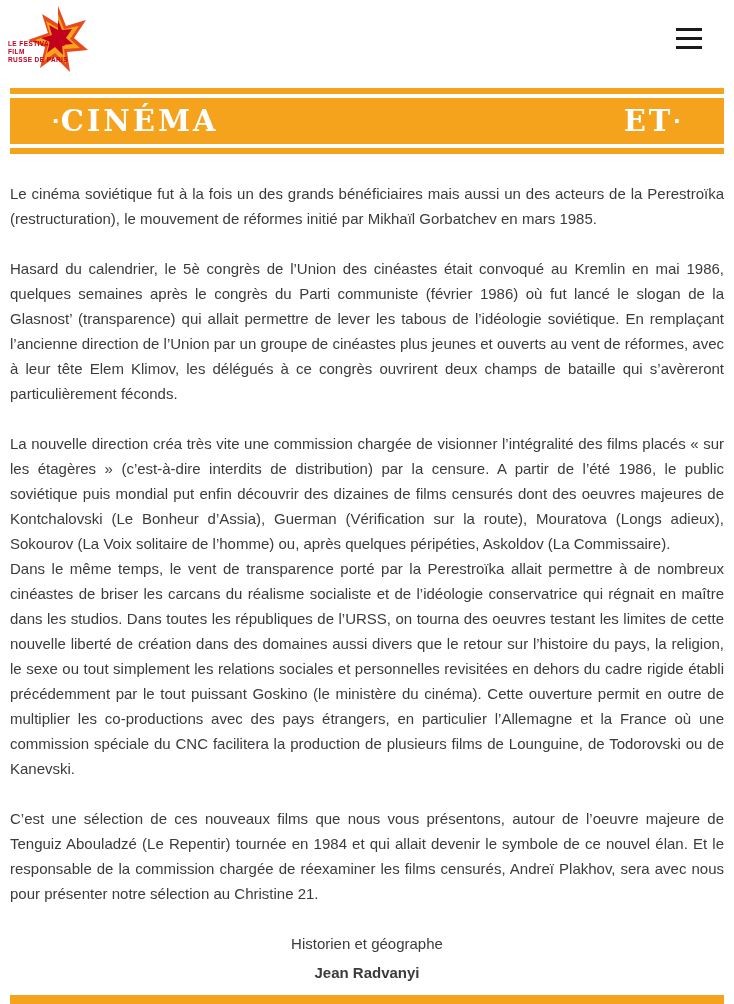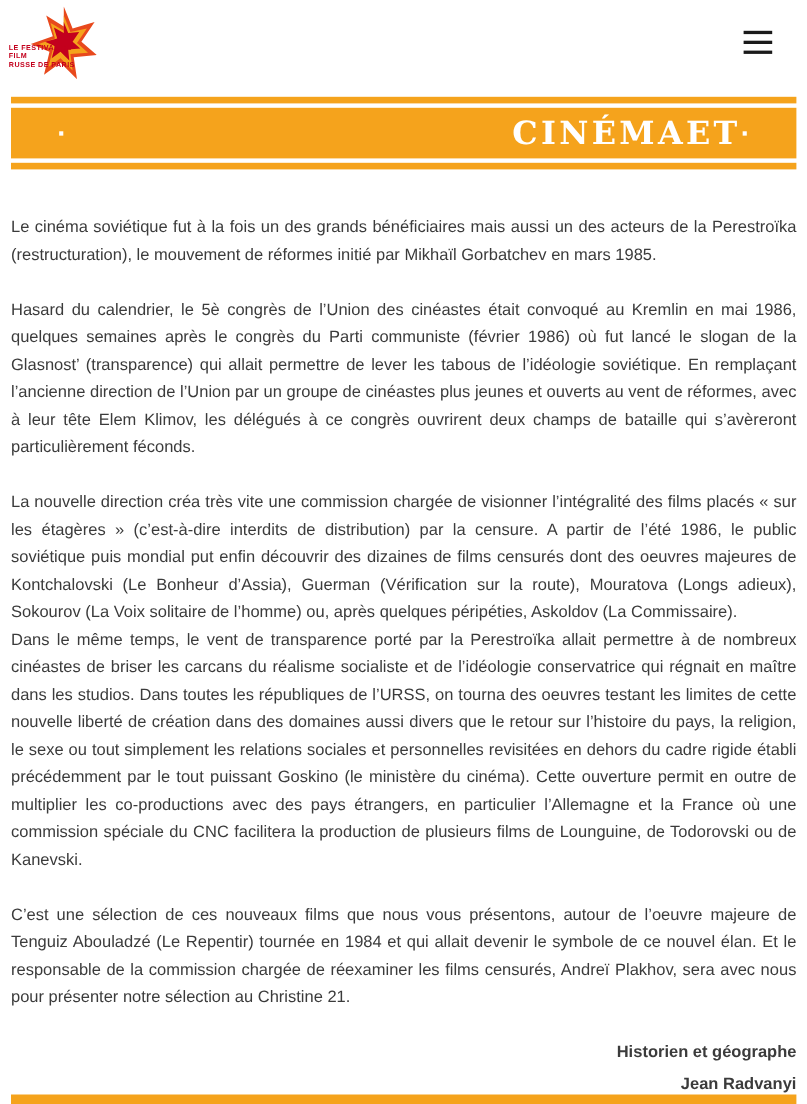--- a/index.html
+++ b/index.html
@@ -73,46 +73,46 @@
   }
   .banner-dot {
     color: #ffffff;
     font-size: 26px;
     font-weight: bold;
     line-height: 1;
   }
   .banner-words {
     flex: 1;
     display: flex;
-    justify-content: flex-end;
+    justify-content: space-between;
     align-items: center;
   }
   .banner-word {
     color: #ffffff;
     font-family: "DejaVu Serif", serif;
     font-weight: bold;
     font-size: 29px;
     letter-spacing: 3px;
     line-height: 1;
     white-space: nowrap;
   }
 
   
   .article {
     margin: 0 10px;
-    padding-top: 40px;
+    padding-top: 27px;
     color: #3b3b3b;
     font-size: 15px;
     line-height: 25px;
     text-align: justify;
   }
   .article p { margin: 0 0 25px 0; }
   .article p.joined { margin-top: -25px; }
-  .article p.sig-role { margin-bottom: 4px; text-align: right; font-weight: bold; }
-  .article p.sig-name { font-weight: bold; text-align: right; margin-bottom: 0; }
+  .article p.sig-role { margin-bottom: 4px; text-align: center; }
+  .article p.sig-name { font-weight: bold; text-align: center; margin-bottom: 0; }
 
   
   .footer-bar {
     position: absolute;
     left: 10px;
     right: 10px;
     bottom: 0;
     height: 9px;
     background: #f5a31c;
   }

